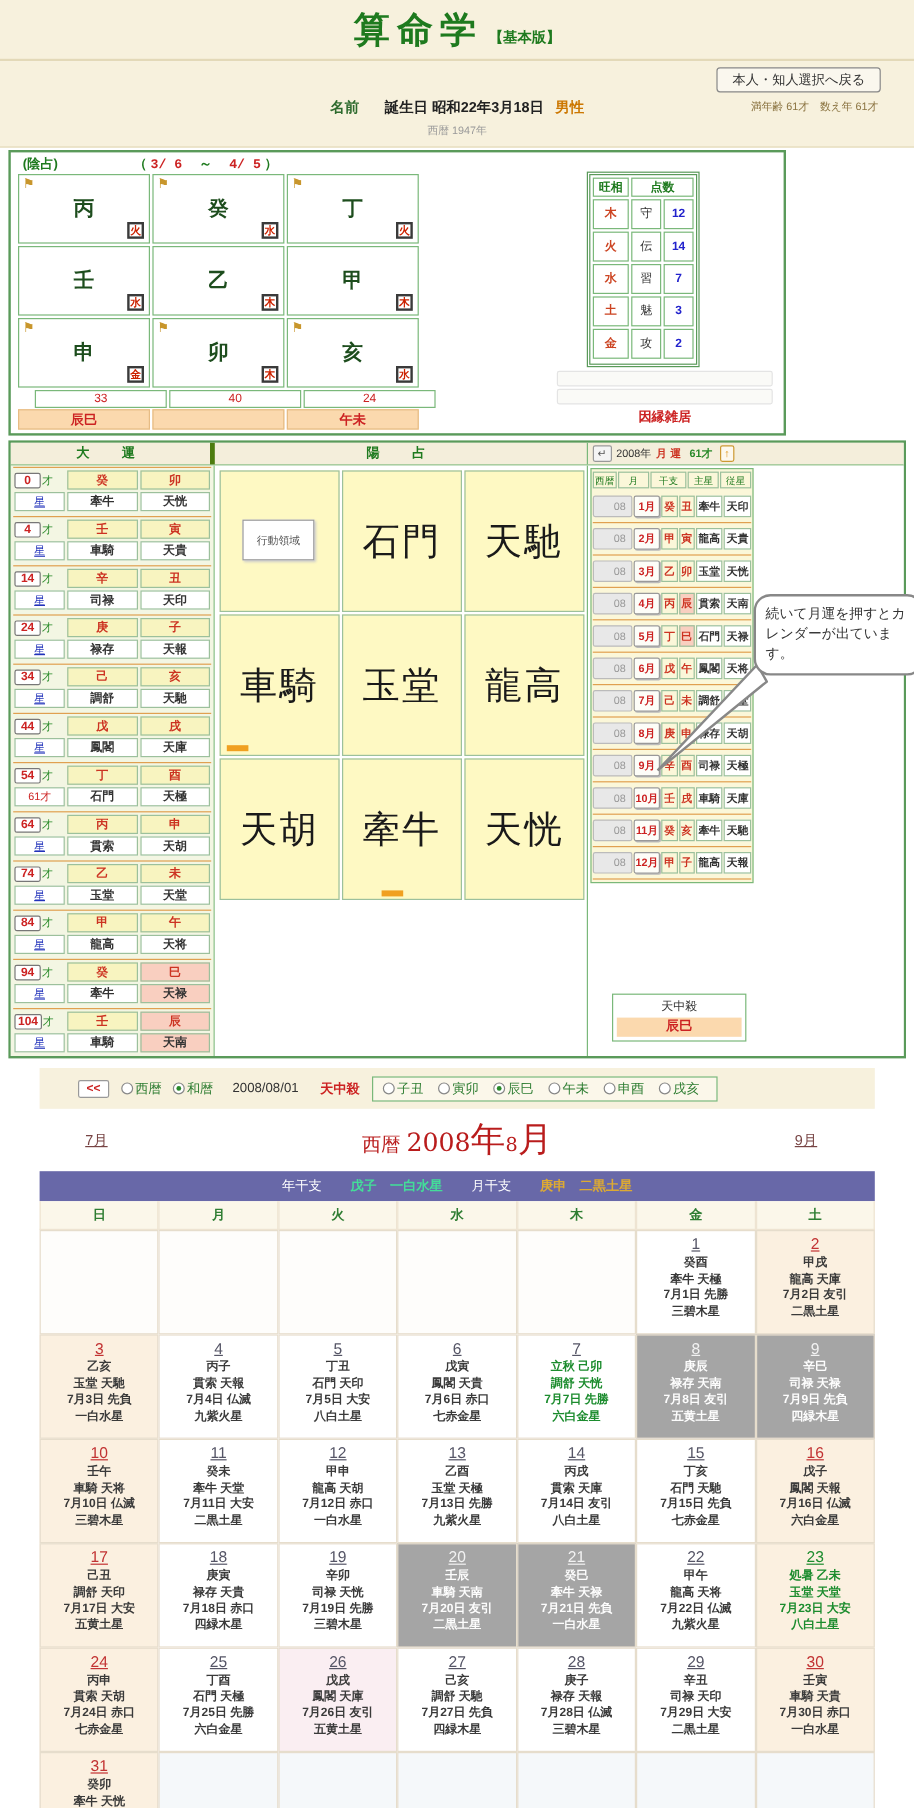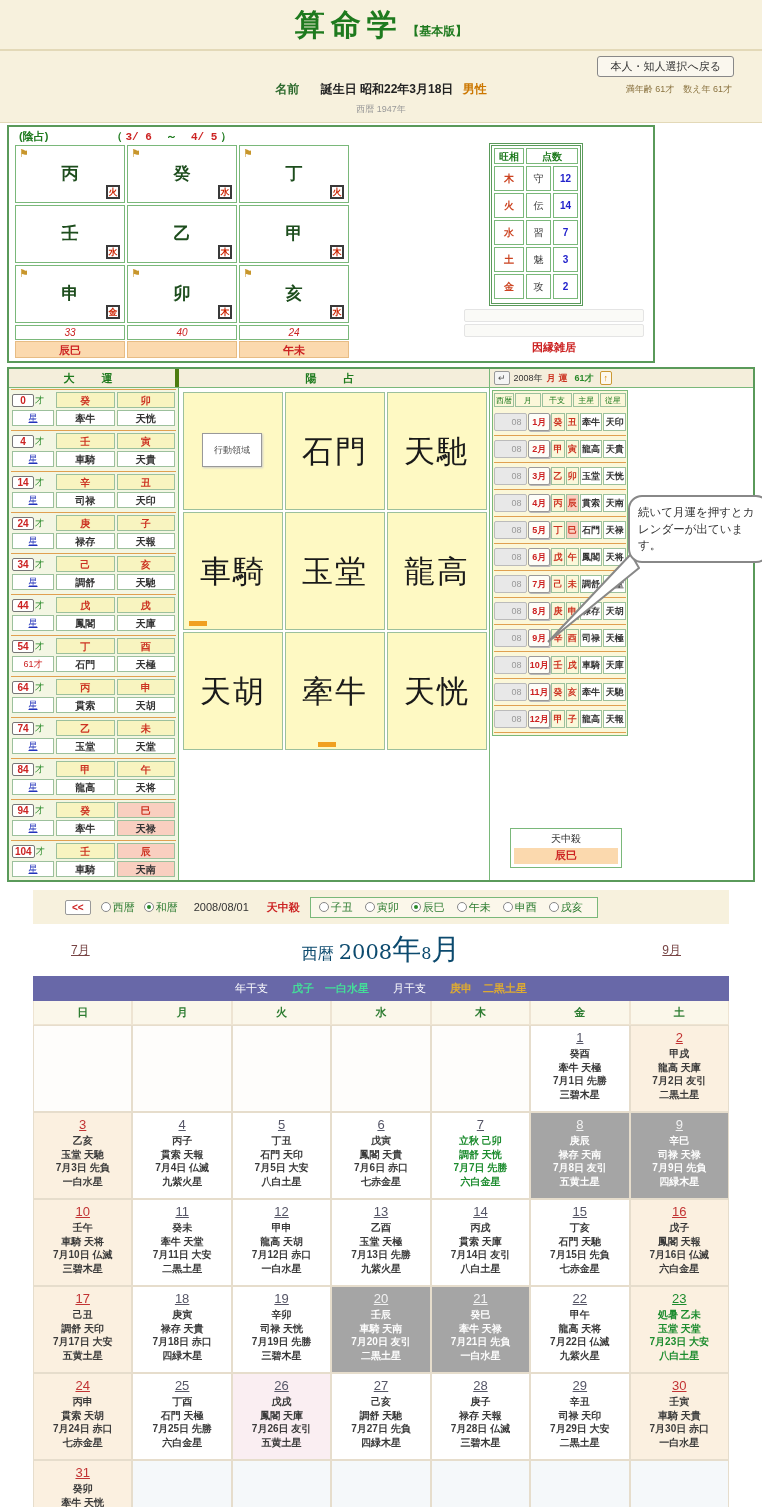--- a/index.html
+++ b/index.html
@@ -24,21 +24,21 @@
   .insen-head { font-size:11px; padding:2px 4px 1px 10px; }
   .insen-label { color:#1e7a1e; font-weight:bold; margin-right:60px; }
   .insen-period .g { color:#1e7a1e; font-weight:bold; }
   .insen-period .r { color:#cc2222; font-weight:bold;font-family:Liberation Mono, monospace; }
   .insen-grid { display:grid; grid-template-columns:repeat(3,110px); grid-auto-rows:58px; gap:2px; margin-left:6px; }
   .in-cell { position:relative; border:1.5px solid #7ab87a; background:#fff; }
   .in-stem { position:absolute; left:0; right:0; top:16px; text-align:center; font-size:17px; color:#1d4d1d; font-weight:bold; }
   .in-flag { display:none; position:absolute; left:3px; top:1px; font-size:11px; color:#c8962c; }
   .in-cell.flag-on .in-flag { display:block; }
   .in-badge { position:absolute; right:4px; bottom:3px; width:14px; height:14px; border:2px solid #3a3a3a; background:#fff; color:#cc2200; font-size:9px; font-weight:bold; text-align:center; line-height:10px; }
-  .insen-nums { display:grid; grid-template-columns:repeat(3,110px); gap:2px; margin:2px 0 0 6px;font-style:italic; }
+  .insen-nums { display:grid; grid-template-columns:repeat(3,110px); gap:2px; margin:2px 0 0 20px; }
   .insen-nums div { border:1px solid #7ab87a; text-align:center; font-size:10px; color:#cc2222; height:15px; line-height:14px; }
   .insen-tc { display:grid; grid-template-columns:repeat(3,110px); gap:2px; margin:1px 0 0 6px; }
   .insen-tc div { background:#fbd9ae; border:1px solid #e7bc84; text-align:center; font-size:11px; font-weight:bold; color:#cc2222; height:17px; line-height:16px; }
   .gogyo-wrap { position:absolute; left:480px; top:16px; border:3px double #5a9a5a; padding:2px; background:#fff; }
   .gogyo-head { display:flex; gap:2px; margin-bottom:2px; }
   .gogyo-head div { border:1px solid #7ab87a; color:#1e7a1e; font-size:10px; font-weight:bold; text-align:center; height:16px; line-height:15px; }
   .gh1 { width:30px; } .gh2 { width:52px; }
   .gogyo-row { display:flex; gap:2px; margin-bottom:2px; }
   .gogyo-row div { border:1px solid #7ab87a; text-align:center; font-size:10px; height:25px; line-height:24px; }
   .g-elem { width:30px; color:#cc4422; font-weight:bold; }
@@ -110,21 +110,21 @@
   .bk-btn { border:1px solid #999; background:#fff; color:#cc2222; font-weight:bold; font-size:10px; padding:1px 6px; border-radius:2px; cursor:pointer; }
   .radio { display:inline-block; width:10px; height:10px; border:1px solid #888; border-radius:50%; background:#fff; vertical-align:-1px; margin-right:2px; position:relative; cursor:pointer; }
   .radio.sel::after { content:""; position:absolute; left:2px; top:2px; width:4px; height:4px; border-radius:50%; background:#2a8a2a; }
   .radio-label { color:#2e7d32; margin-right:6px; }
   .tb-date { color:#333; margin-right:8px; }
   .tb-tclabel { color:#cc2222; font-weight:bold; }
   .tc-group { border:1px solid #7ab87a; background:#fbf7ea; padding:2px 8px; display:flex; gap:6px; align-items:center; }
   .cal-titlerow { margin:6px 0 0 33px; width:696px; position:relative; height:42px; }
   .nav-link { position:absolute; top:12px; font-size:12px; color:#774444; text-decoration:underline; cursor:pointer; }
   .nav-prev { left:38px; } .nav-next { right:48px; }
-  .cal-title { text-align:center; font-family:"DejaVu Serif","Liberation Serif",serif; color:#0c4a6e; }
+  .cal-title { text-align:center; font-family:"DejaVu Serif","Liberation Serif",serif; color:#b91c1c; }
   .ct-era { font-size:16px; } .ct-year { font-size:21px; } .ct-ybig { font-size:29px; }
   .ct-month { font-size:16px; } .ct-mbig { font-size:29px; }
   .cal-banner { margin:4px 0 0 33px; width:696px; background:#6868a8; height:25px; display:flex; align-items:center; justify-content:center; gap:24px; font-size:11px; }
   .bn-label { color:#fff; }
   .bn-green { color:#44dd99; font-weight:bold; }
   .bn-orange { color:#ddaa33; font-weight:bold; }
   .cal-weekdays { margin:0 0 0 33px; width:696px; display:grid; grid-template-columns:repeat(7,1fr); background:#fbf7ea; }
   .cal-weekdays div { text-align:center; color:#2e7d32; font-weight:bold; font-size:11px; padding:4px 0; border:1px solid #eee4d2; border-top:none; }
   .cal-grid { margin:0 0 6px 33px; width:696px; display:grid; grid-template-columns:repeat(7,1fr); grid-auto-rows:87px; }
   .cal-cell { border:1px solid #e6ddcc; background:#fff; text-align:center; overflow:hidden; padding-top:2px; }

